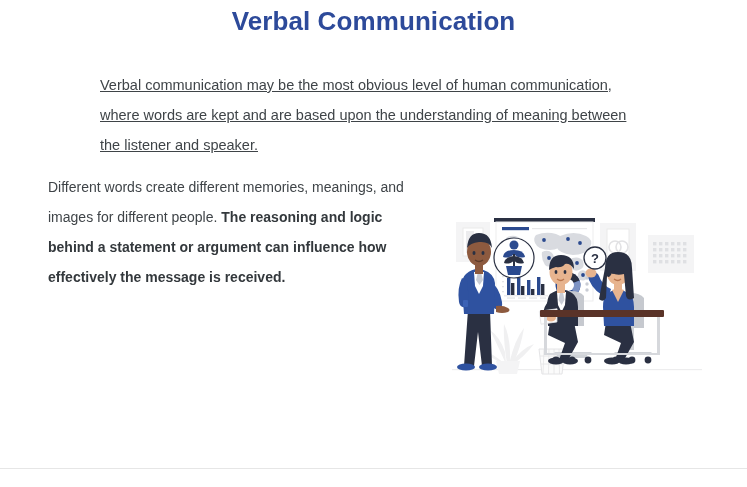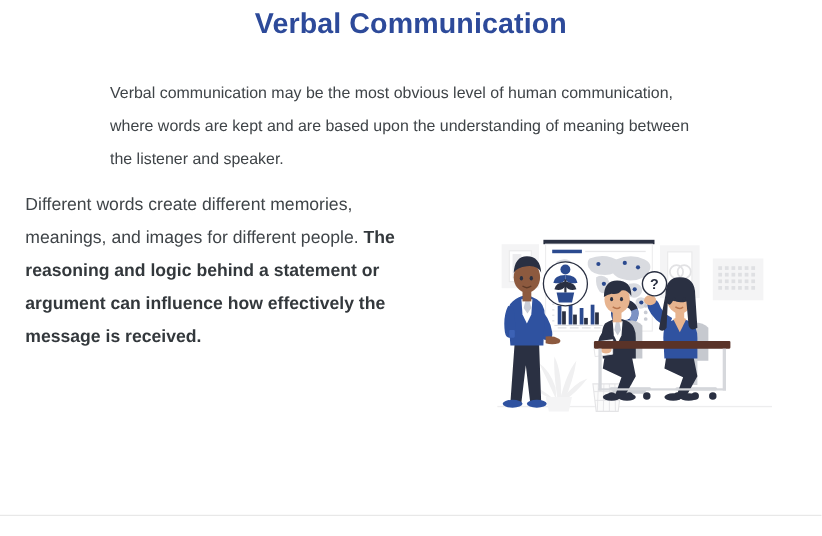--- a/index.html
+++ b/index.html
@@ -37,29 +37,30 @@
 
   
   .para-intro {
     position: absolute;
     left: 100px;
     top: 70px;
     width: 536px;
     font-size: 14.5px;
     line-height: 30px;
     color: #3f4448;
+    text-decoration: underline;
   }
 
   
   .left-col {
     position: absolute;
-    left: 23px;
+    left: 48px;
     top: 172px;
     width: 360px;
-    font-size: 16px;
+    font-size: 14px;
     line-height: 30px;
     color: #3f4448;
   }
   .left-col p {
     margin: 0;
   }
   .left-col b {
     font-weight: bold;
     color: #33383c;
   }

